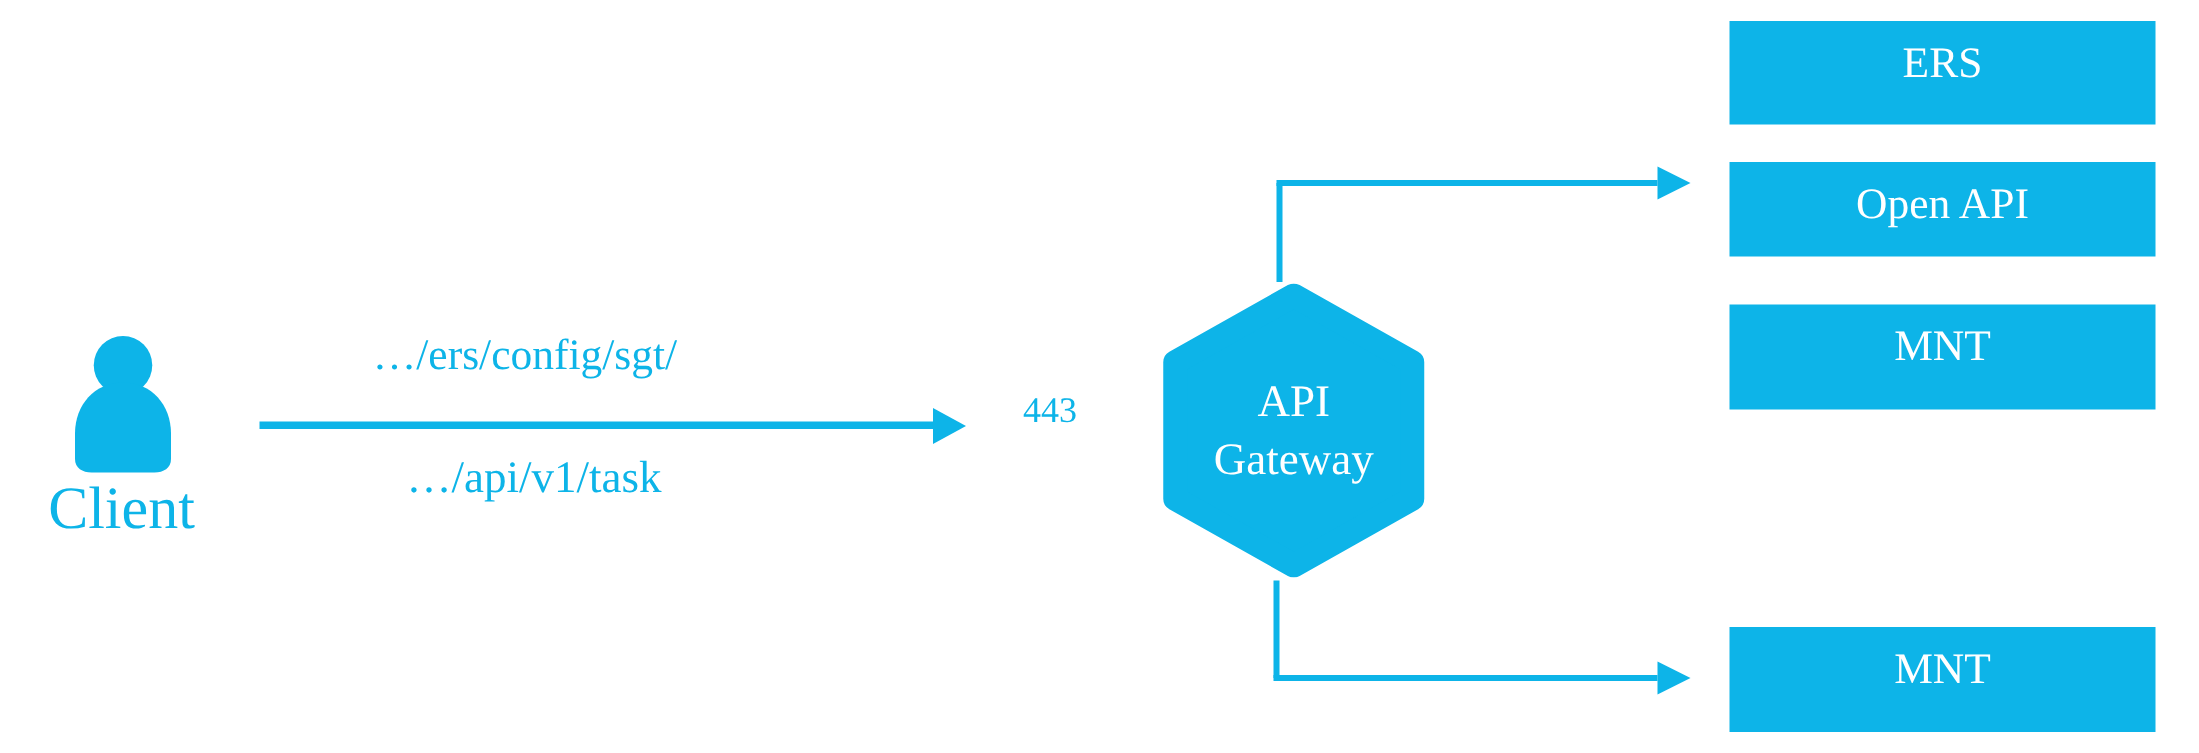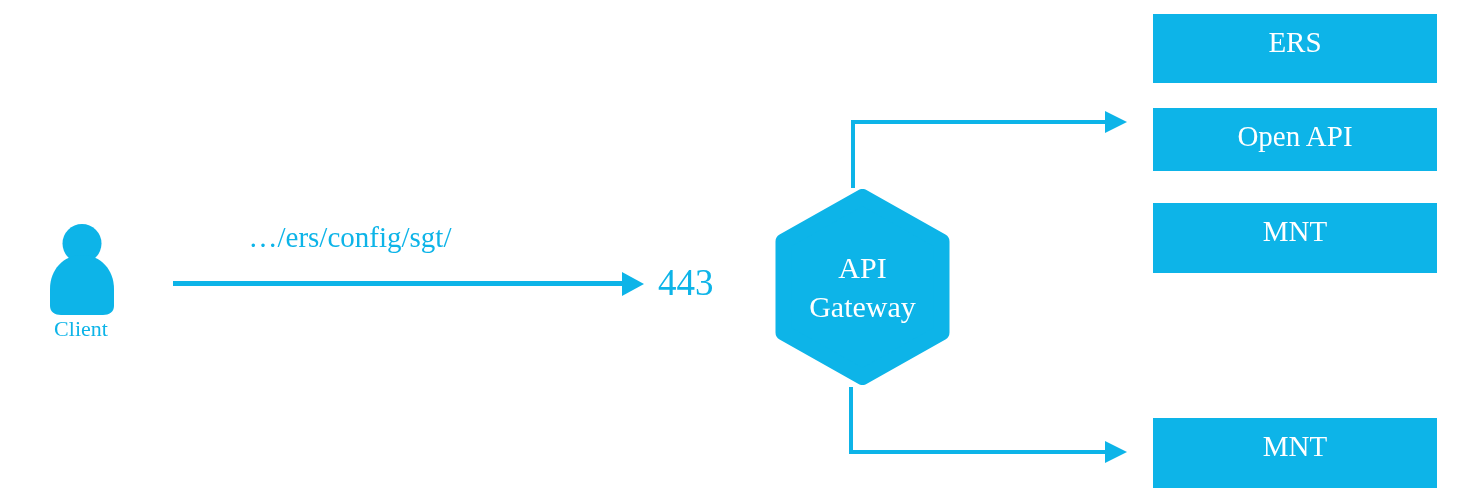--- a/index.html
+++ b/index.html
@@ -25,21 +25,21 @@
     width: 72px;
     height: 92px;
   }
   .client-icon svg { display: block; width: 100%; height: 100%; }
   .client-label {
     position: absolute;
     left: 16px;
     top: 317px;
     width: 130px;
     text-align: center;
-    font-size: 22px;
+    font-size: 40px;
     color: var(--accent);
     line-height: 1.1;
   }
 
   
   .path-top {
     position: absolute;
     left: 205px;
     top: 221px;
     width: 290px;
@@ -56,22 +56,22 @@
     text-align: center;
     font-size: 30px;
     color: var(--accent);
     white-space: nowrap;
   }
   .port-label {
     position: absolute;
     left: 658px;
     top: 261px;
     width: 60px;
-    text-align: left;
-    font-size: 37px;
+    text-align: right;
+    font-size: 24px;
     color: var(--accent);
   }
 
   
   .line { position: absolute; background: var(--accent); }
   .main-line   { left: 173px; top: 281px; width: 449px; height: 5px; }
   .top-vert    { left: 851px; top: 122px; width: 4px;  height: 66px; }
   .top-horiz   { left: 851px; top: 120px; width: 254px; height: 4px; }
   .bot-vert    { left: 849px; top: 387px; width: 4px;  height: 65px; }
   .bot-horiz   { left: 849px; top: 450px; width: 256px; height: 4px; }
@@ -134,20 +134,21 @@
 
   <div class="client-icon">
     <svg viewBox="0 0 72 92" xmlns="http://www.w3.org/2000/svg" aria-hidden="true">
       <circle cx="36" cy="19.5" r="19.5" fill="#0db4e8"></circle>
       <path d="M36,31 C55,31 68,46 68,65 L68,82 C68,88 63,91 57,91 L15,91 C9,91 4,88 4,82 L4,65 C4,46 17,31 36,31 Z" fill="#0db4e8"></path>
     </svg>
   </div>
   <div class="client-label">Client</div>
 
   <div class="path-top">…/ers/config/sgt/</div>
+  <div class="path-bottom">…/api/v1/task</div>
   <div class="port-label">443</div>
 
   <div class="line main-line"></div>
   <div class="arrowhead main-head"></div>
 
   <div class="hexagon">
     <svg viewBox="0 0 174 196" xmlns="http://www.w3.org/2000/svg" aria-hidden="true">
       <polygon points="87,8 166,52.5 166,143.5 87,188 8,143.5 8,52.5" fill="#0db4e8" stroke="#0db4e8" stroke-width="16" stroke-linejoin="round"></polygon>
     </svg>
     <div class="hex-label">

